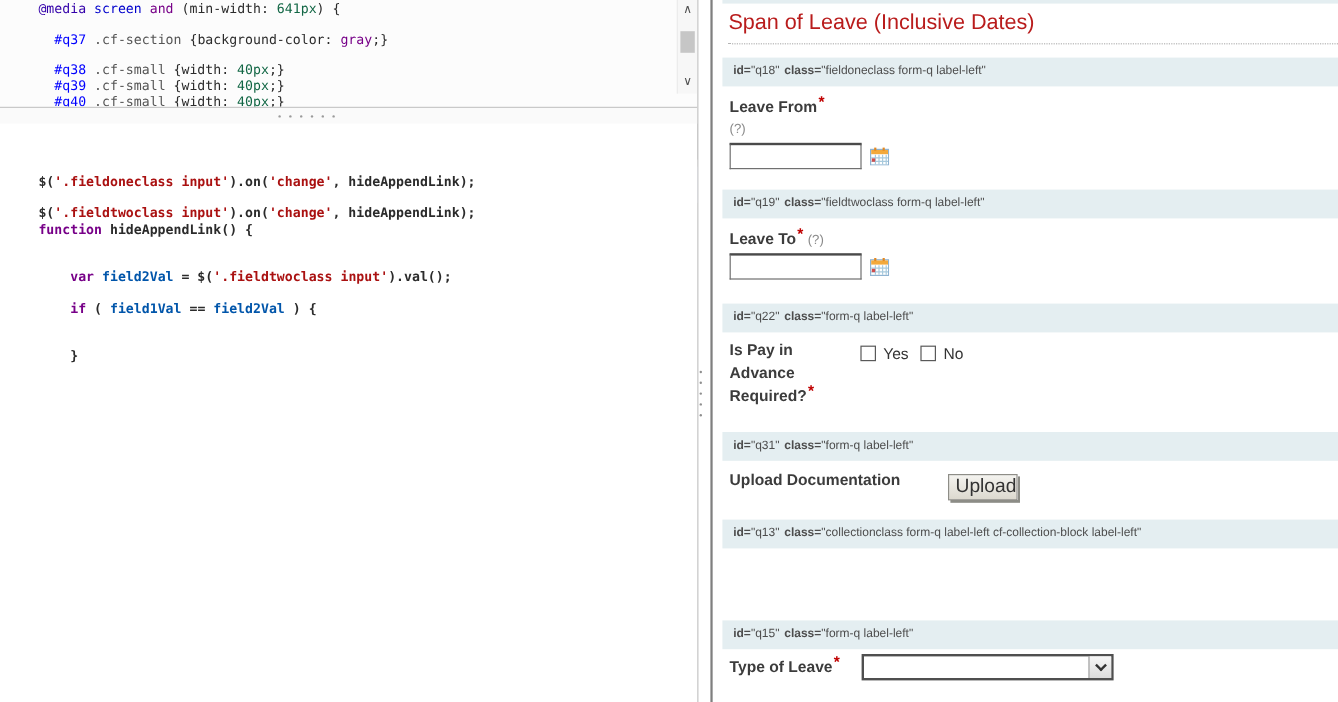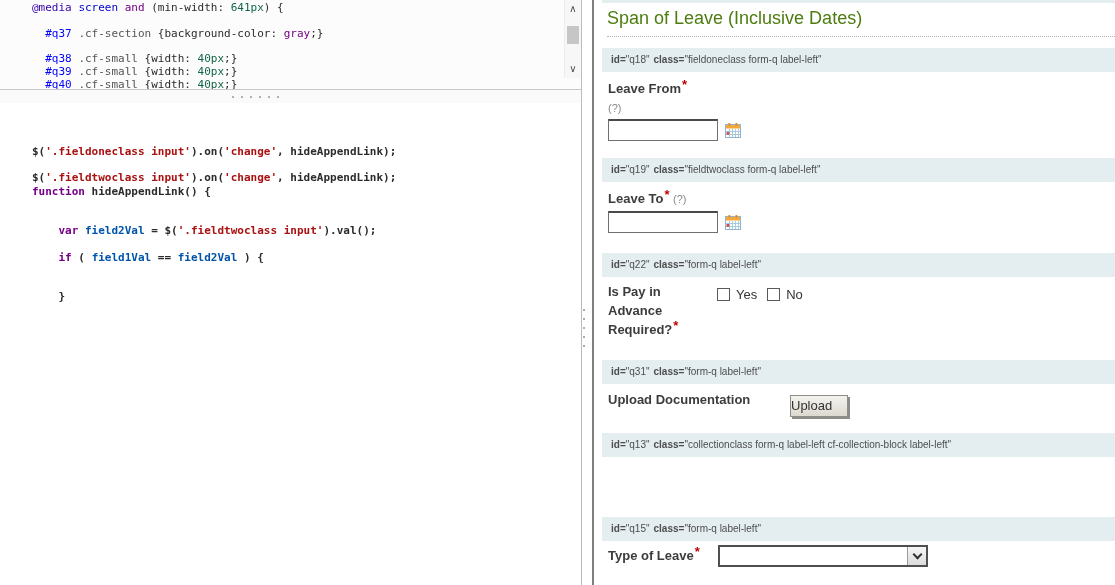--- a/index.html
+++ b/index.html
@@ -47,41 +47,41 @@
   
   .vsplit-dots { position:absolute; left:583px; top:309px; display:flex; flex-direction:column; }
   .vsplit-dots i { width:2px; height:2px; border-radius:50%; background:#8f8f8f; margin-bottom:7px; }
   .divider { position:absolute; left:592px; top:0; width:2px; height:585px; background:#7f7f7f; }
 
   
   .right-panel { position:absolute; left:594px; top:0; width:521px; height:585px; background:#fff;
                  font-family:"DejaVu Sans","Liberation Sans",sans-serif; }
   .top-strip { position:absolute; left:8px; right:0; top:0; height:3px; background:#e4eef1; }
   .section-heading { position:absolute; left:13px; right:0; font-size:18px; font-weight:400;
-                     color:#4d7c0f; padding-bottom:7px; border-bottom:1px dotted #b3b3b3;
+                     color:#b91c1c; padding-bottom:7px; border-bottom:1px dotted #b3b3b3;
                      font-family:"Liberation Sans",sans-serif; }
   .id-bar { position:absolute; left:8px; right:0; height:24px; background:#e4eef1;
             font-family:"Liberation Sans",sans-serif; font-size:10px; color:#4d4d4d;
             line-height:24px; padding-left:9px; white-space:nowrap; overflow:hidden; }
   .id-bar b { font-weight:700; }
   .id-bar .val { margin-right:4px; }
   .f-label { position:absolute; font-size:13px; font-weight:bold; color:#3c3c3c;
              font-family:"Liberation Sans",sans-serif; }
   .req { color:#c00000; font-weight:bold; font-size:13px; position:relative; top:-4px; margin-left:1px; }
   .help { color:#8a8a8a; font-size:11px; font-weight:normal;
           font-family:"Liberation Sans",sans-serif; }
   .f-input { position:absolute; width:110px; height:22px; border:1px solid #707070;
              border-top:2px solid #4a4a4a; background:#fff; font-size:12px; padding:0 3px; }
   .cal { position:absolute; width:16px; height:16px; cursor:pointer; }
   .cb-row { position:absolute; display:flex; align-items:center; font-size:13px; color:#333;
             font-family:"Liberation Sans",sans-serif; }
   .cb { width:13px; height:13px; border:1px solid #595959; background:#fff; margin-right:6px; cursor:pointer; }
   .cb-lbl { margin-right:10px; }
-  .upload-btn { position:absolute; width:58px; height:22px; line-height:20px; text-align:left;
-                font-size:13px; color:#333; background:linear-gradient(#f4f3ef,#dcd9cf);
+  .upload-btn { position:absolute; width:58px; height:22px; line-height:20px; text-align:right;
+                font-size:16px; color:#333; background:linear-gradient(#f4f3ef,#dcd9cf);
                 border:1px solid #8e8d87; box-shadow:2px 2px 0 #8c8c86; cursor:pointer;
                 font-family:"Liberation Sans",sans-serif; }
   .f-select { position:absolute; width:210px; height:22px; border:2px solid #4f4f4f; background:#fff; }
   .f-select .arrow-box { position:absolute; right:0; top:0; width:19px; height:18px;
                          background:linear-gradient(#f6f6f6,#dcdcdc); border-left:1px solid #9a9a9a; }
   .f-select .chev { position:absolute; right:5px; top:4px; width:7px; height:7px;
                     border-right:2px solid #333; border-bottom:2px solid #333;
                     transform:rotate(45deg); }
   .wrap-label { width:80px; line-height:19px; }
 </style>

